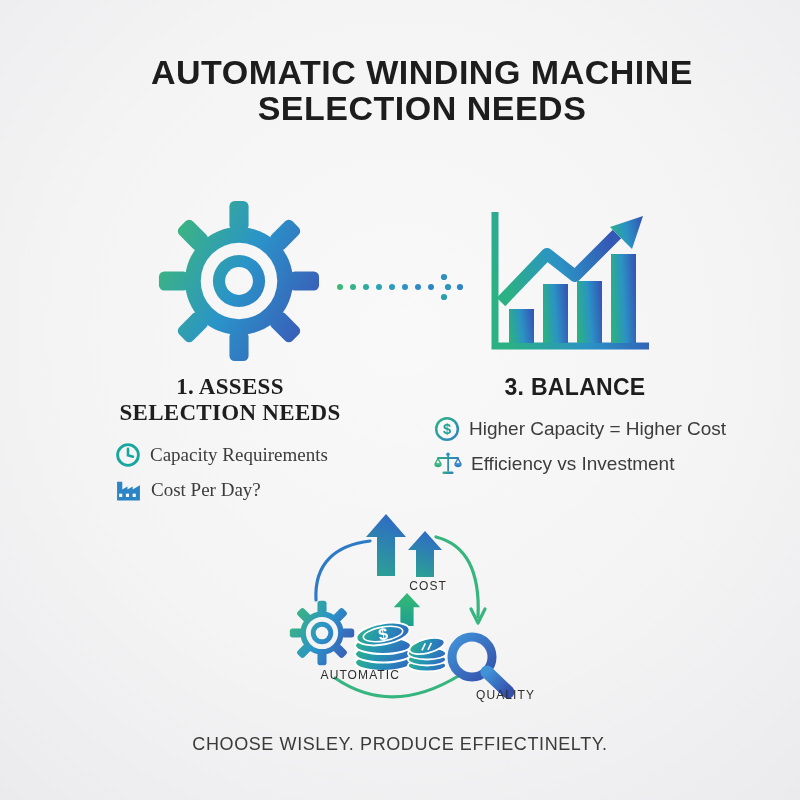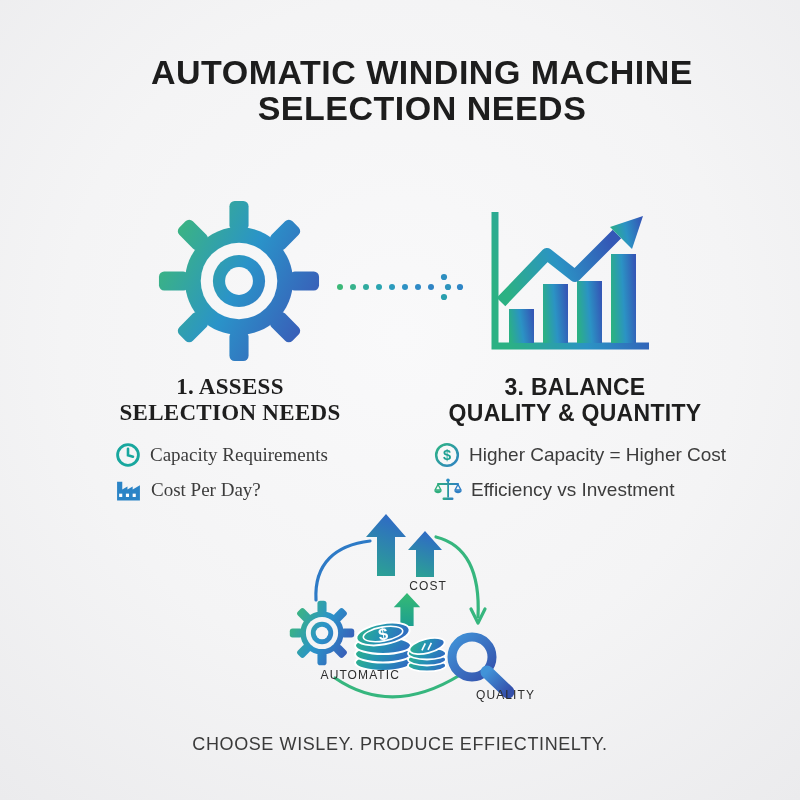--- a/index.html
+++ b/index.html
@@ -119,21 +119,20 @@
           <rect x="17" y="16" width="3" height="3.2" fill="#fff"></rect>
         </svg>
         <span>Cost Per Day?</span>
       </div>
     </div>
   </section>
 
   <section class="step step-2">
     <div class="step-heading">
       <div>3. BALANCE</div>
-      <div>QUALITY &amp; QUANTITY</div>
     </div>
     <div class="step-items">
       <div class="step-item">
         <svg width="26" height="26" viewBox="0 0 24 24">
           <defs>
             <linearGradient id="g-dollar" x1="0" y1="0" x2="1" y2="1">
               <stop offset="0" stop-color="#2eb583"></stop>
                 <stop offset="1" stop-color="#2f82c4"></stop>
             </linearGradient>
           </defs>

